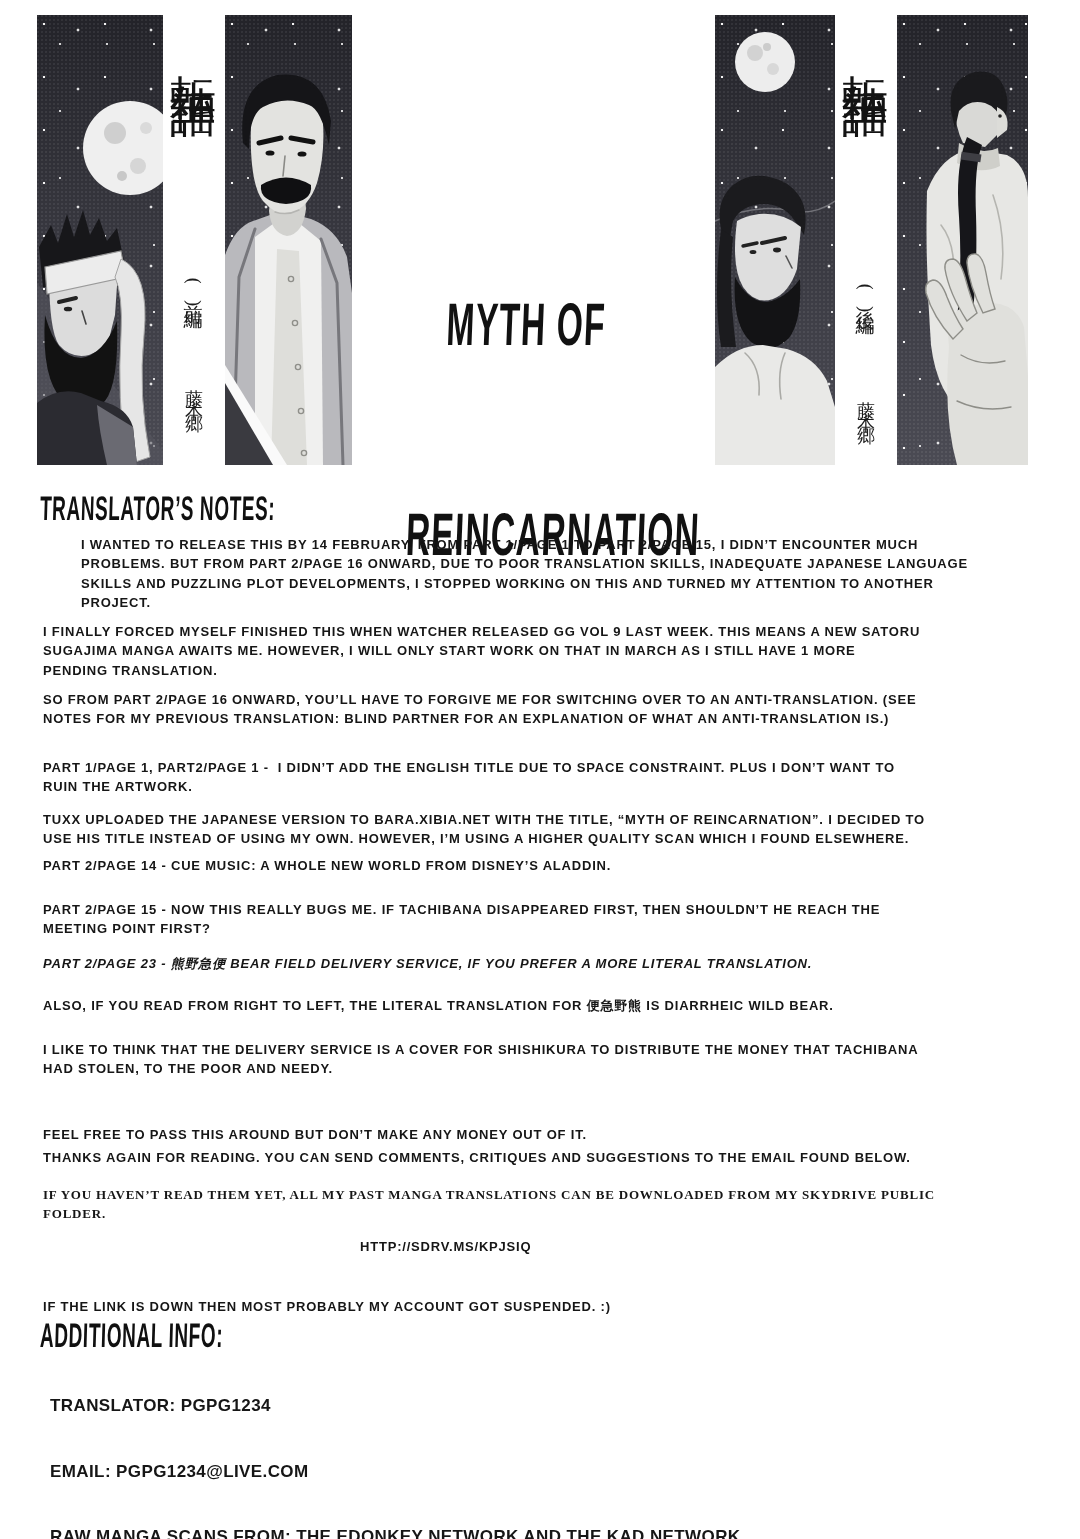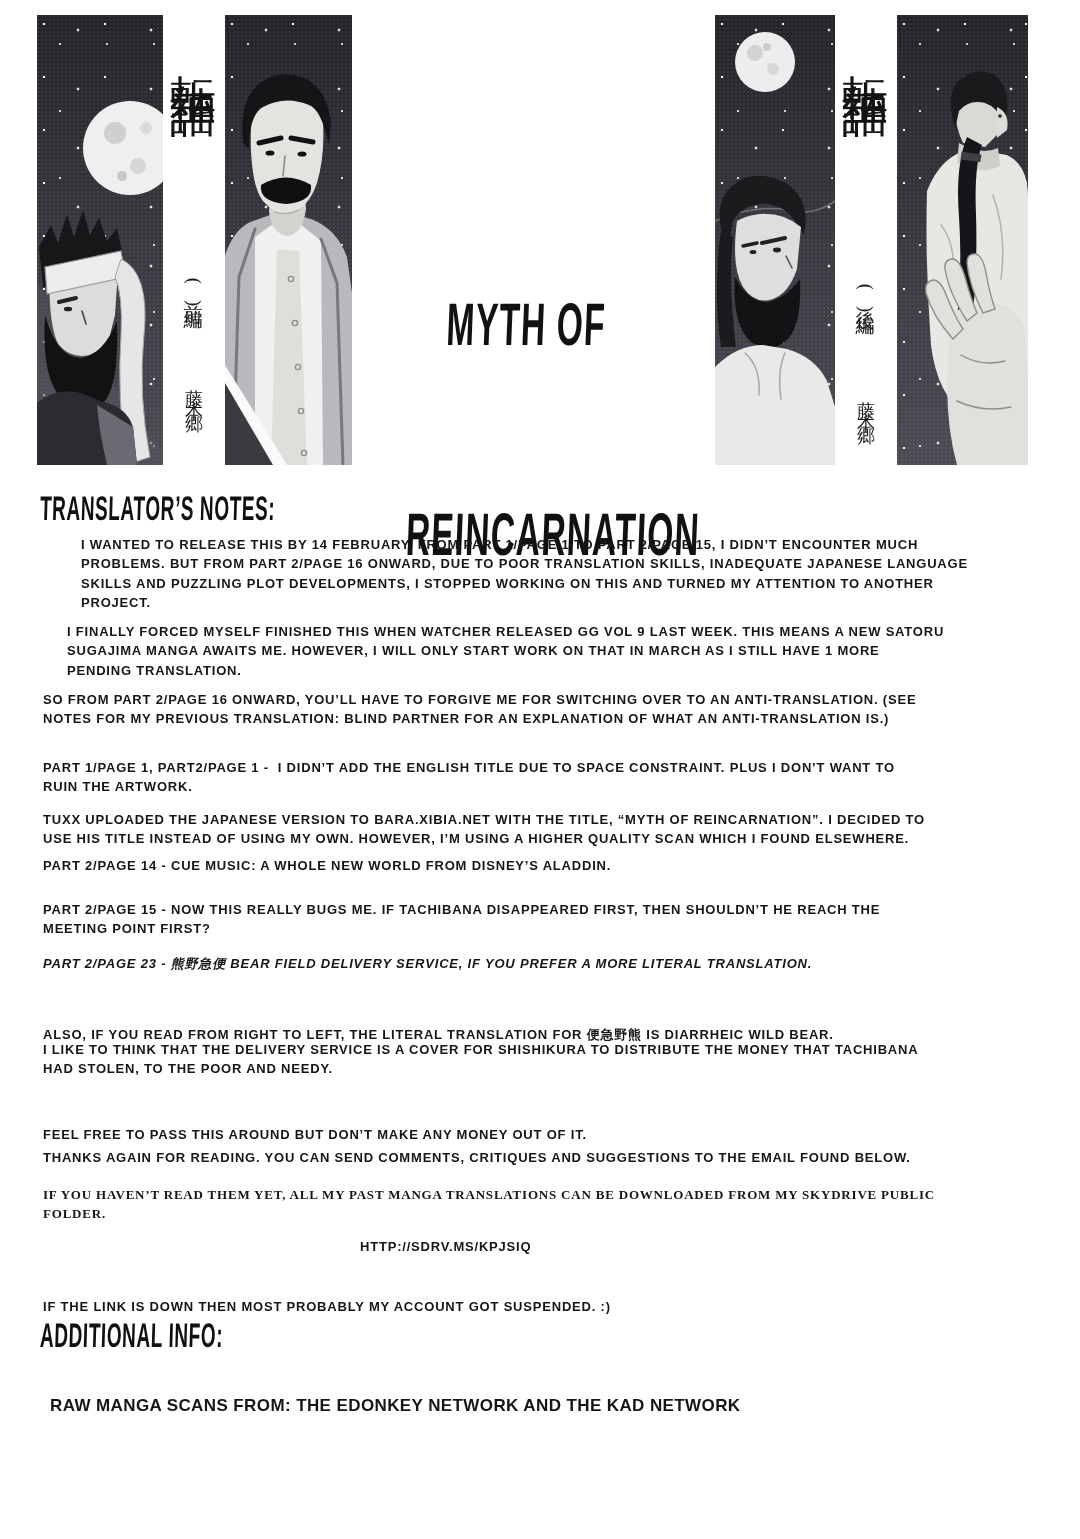--- a/index.html
+++ b/index.html
@@ -65,23 +65,23 @@
     letter-spacing:1px;color:#101010;transform:scaleX(.56) skewX(-3deg);
     transform-origin:0 50%;white-space:pre;
   }
   #notes-heading{top:488px;}
   #info-heading{top:1315px;}
   
   .note{
     position:absolute;left:43px;font-weight:bold;font-size:13px;line-height:19.4px;
     letter-spacing:.8px;white-space:pre;color:#161616;
   }
-  #p0{top:535px;margin-left:38px;}  #p1{top:622px;margin-left:24px;}  #p2{top:690px;}  #p3{top:758px;}
+  #p0{top:535px;margin-left:38px;}  #p1{top:622px;}  #p2{top:690px;}  #p3{top:758px;}
   #p4{top:810px;}  #p5{top:856px;}  #p6{top:900px;}  #p7{top:954px;font-style:italic;}
-  #p8{top:1025px;}  #p9{top:1030px;margin-top:10px;} #p10{top:1113px;margin-top:12px;}#p11{top:1148px;}
+  #p8{top:996px;}  #p9{top:1030px;margin-top:10px;} #p10{top:1113px;margin-top:12px;}#p11{top:1148px;}
   #p12{top:1185px;font-family:Liberation Serif, serif;}#p14{top:1267px;margin-top:30px;}
   #skydrive-link{top:1237px;left:360px;}
   
   #credits{
     position:absolute;left:50px;top:1352px;font-weight:bold;font-size:17px;
     line-height:21.7px;letter-spacing:.4px;color:#161616;white-space:pre;
   }
   .stroke{fill:none;stroke-linecap:round;}
 </style>
 </head>
@@ -224,18 +224,20 @@
 <div class="note" id="p10">FEEL FREE TO PASS THIS AROUND BUT DON’T MAKE ANY MONEY OUT OF IT.</div>
 <div class="note" id="p11">THANKS AGAIN FOR READING. YOU CAN SEND COMMENTS, CRITIQUES AND SUGGESTIONS TO THE EMAIL FOUND BELOW.</div>
 <div class="note" id="p12">IF YOU HAVEN’T READ THEM YET, ALL MY PAST MANGA TRANSLATIONS CAN BE DOWNLOADED FROM MY SKYDRIVE PUBLIC
 FOLDER.</div>
 <div class="note" id="skydrive-link">HTTP://SDRV.MS/KPJSIQ</div>
 <div class="note" id="p14">IF THE LINK IS DOWN THEN MOST PROBABLY MY ACCOUNT GOT SUSPENDED. :)</div>
 
 <div class="comic-heading" id="info-heading">ADDITIONAL INFO:</div>
 
 <div id="credits">
+  <div>TRANSLATOR: PGPG1234</div>
+  <div>EMAIL: PGPG1234@LIVE.COM</div>
   <div>RAW MANGA SCANS FROM: THE EDONKEY NETWORK AND THE KAD NETWORK</div>
   
   
   
   
 </div>
 
 </body></html>

